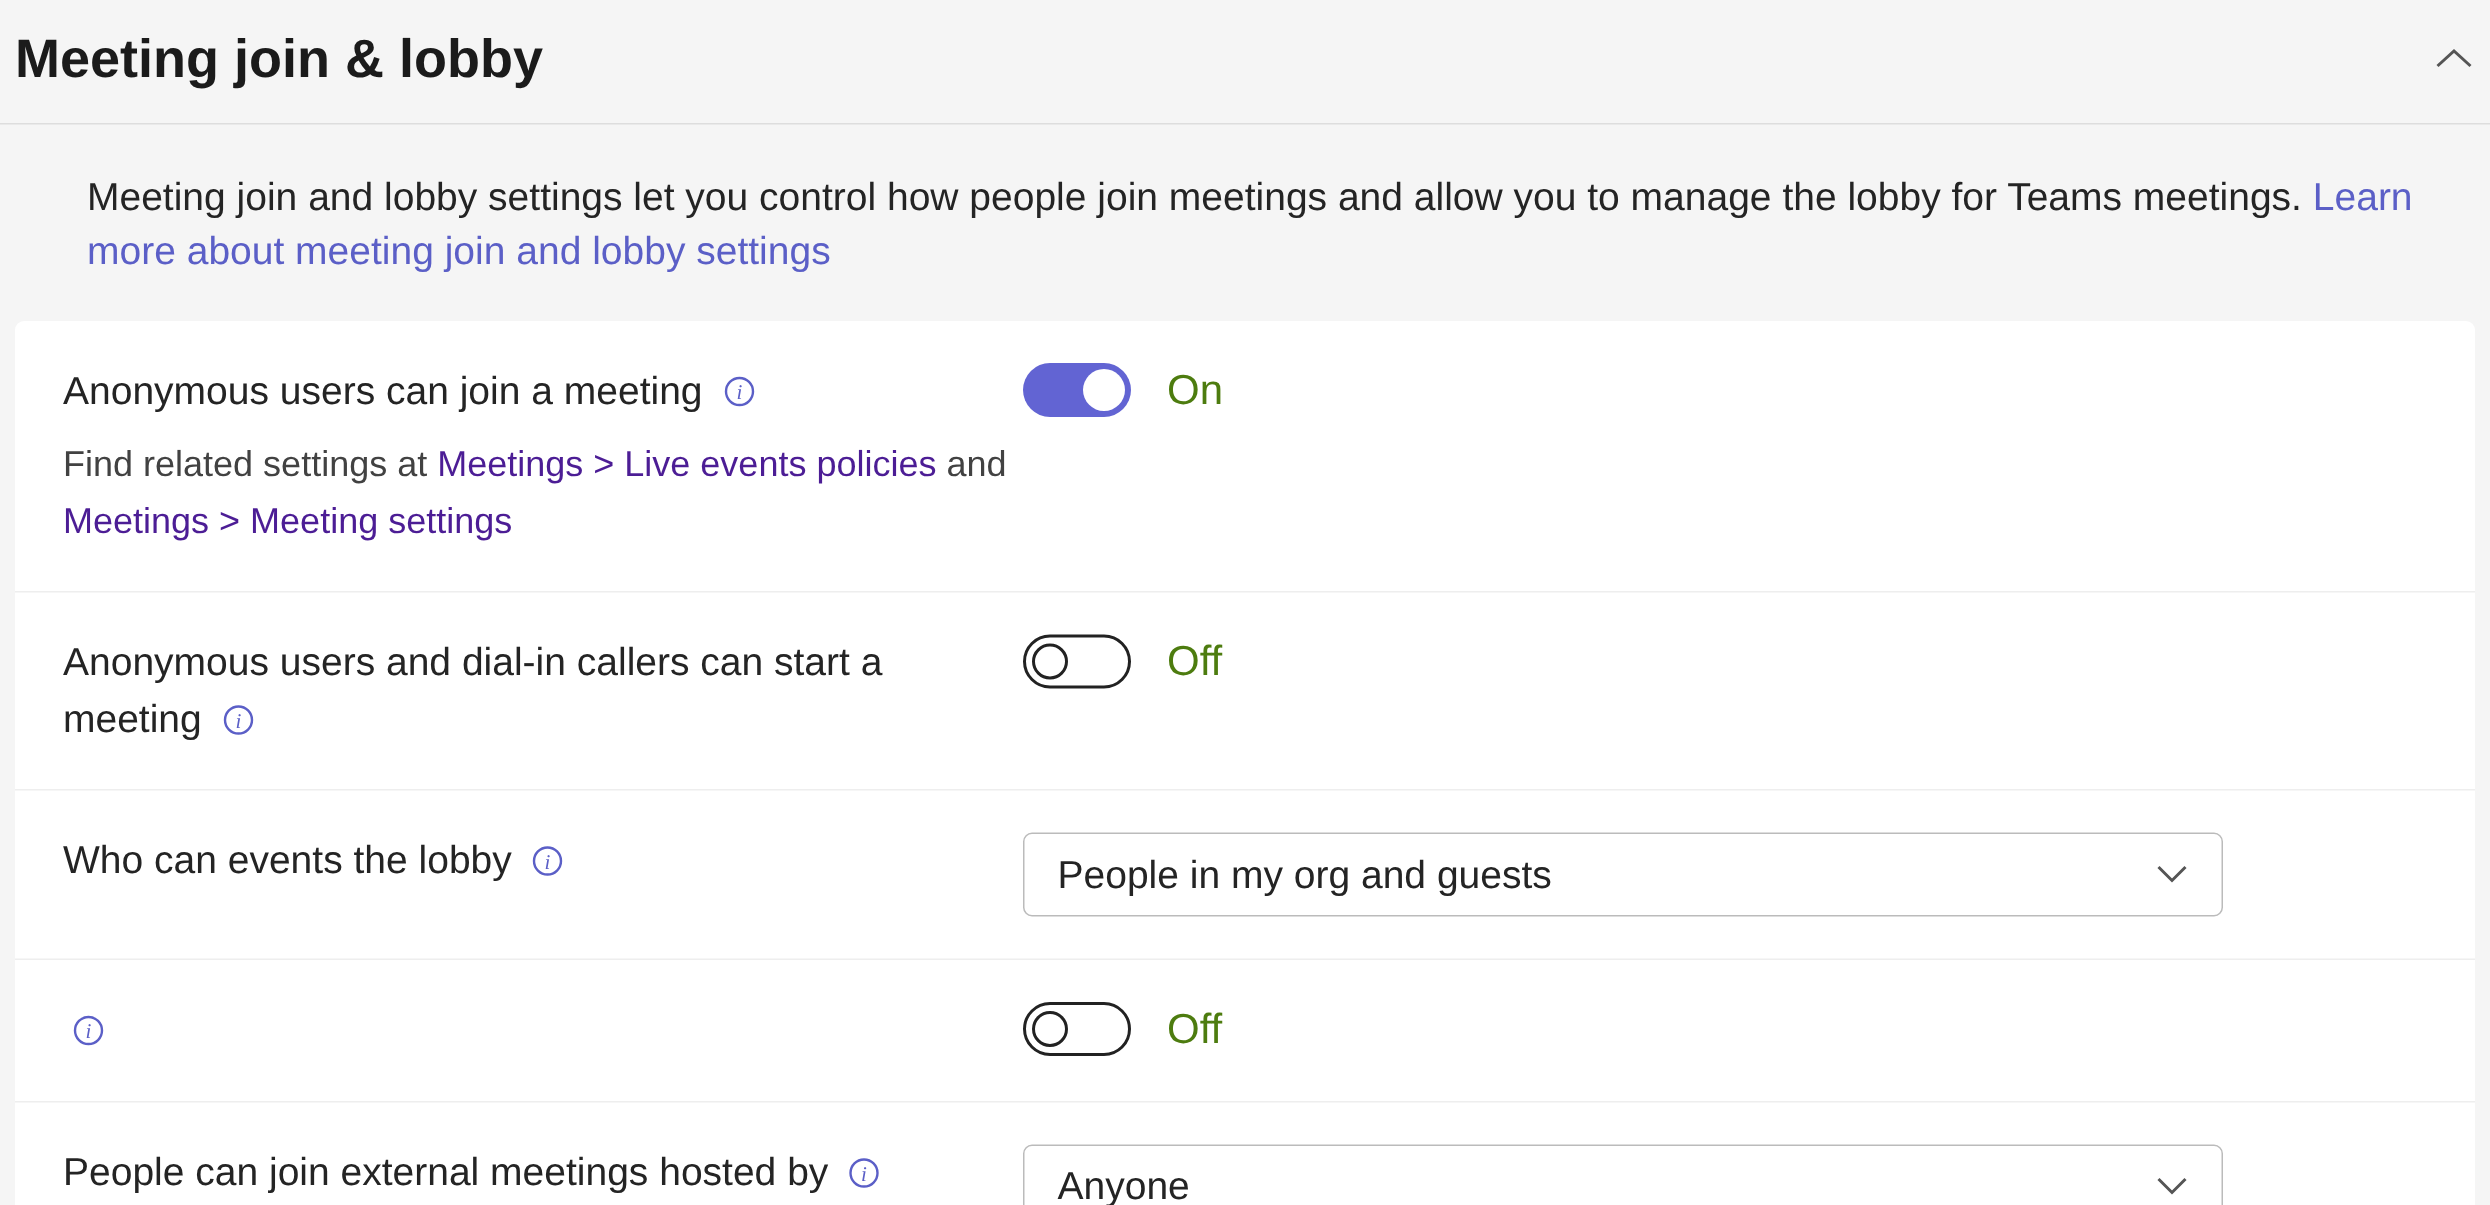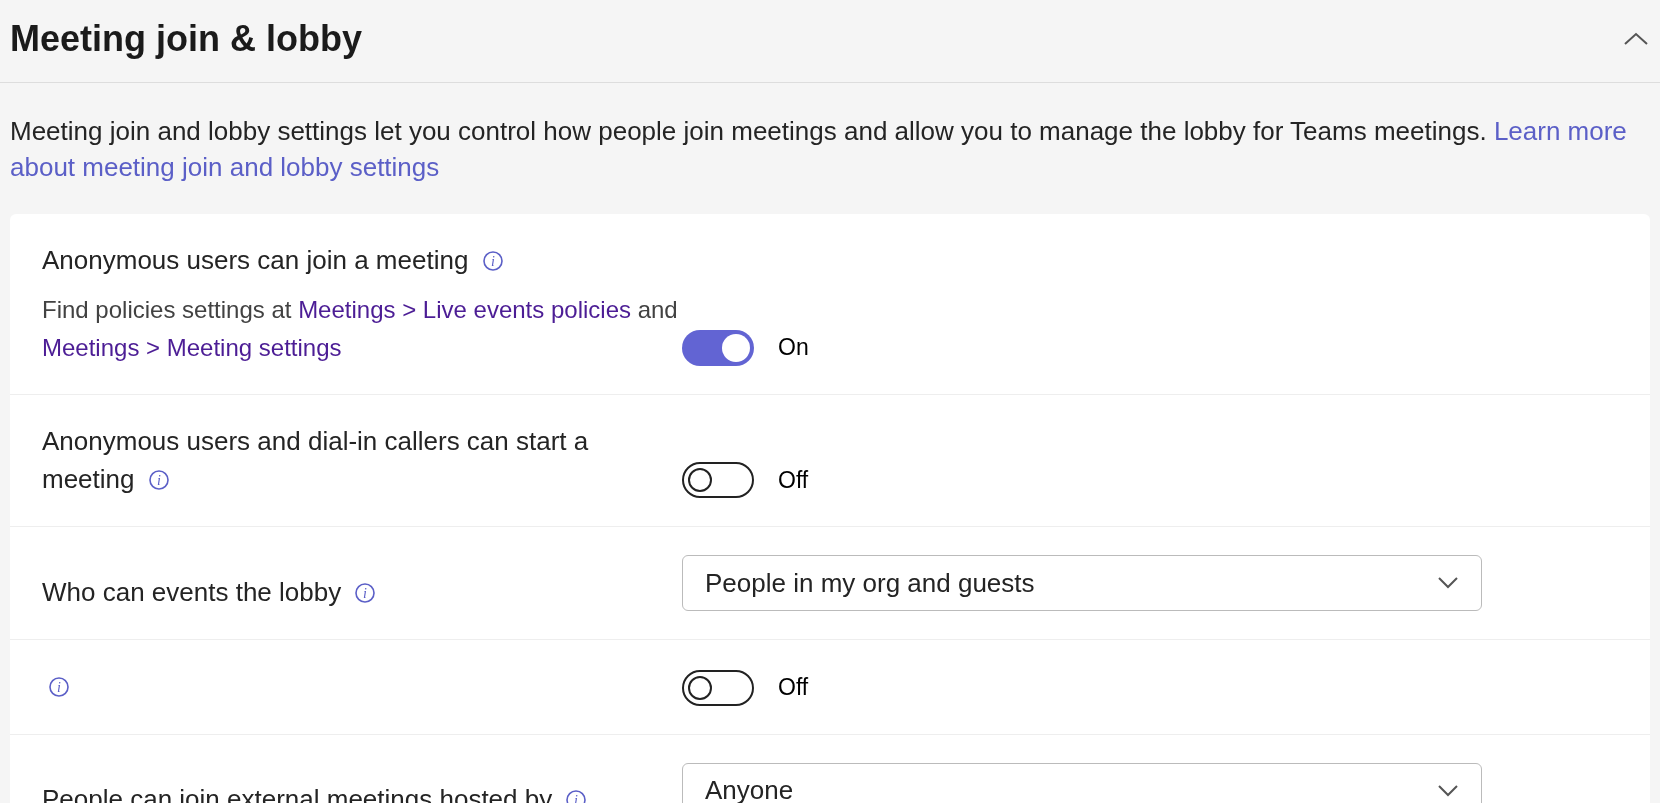--- a/index.html
+++ b/index.html
@@ -28,33 +28,34 @@
     align-items: center;
     justify-content: center;
     cursor: pointer;
   }
   .chevron-up svg { stroke: #555; }
   .section-description {
     padding: 30px 10px 28px 10px;
     font-size: 26px;
     line-height: 1.4;
     color: #242424;
+    margin-left: 48px;
   }
   .section-description a {
     color: #5b5fc7;
     text-decoration: none;
   }
   .settings-card {
     background: #fff;
     border-radius: 6px;
     margin: 0 10px;
   }
   .setting-row {
     display: flex;
-    align-items: flex-end;
+    align-items: flex-start;
     padding: 28px 32px;
     border-bottom: 1px solid #eee;
   }
   .setting-row:last-child { border-bottom: none; }
   .setting-label-col {
     width: 640px;
     flex-shrink: 0;
     font-size: 26px;
     color: #242424;
     line-height: 1.45;
@@ -108,22 +109,22 @@
   }
   .toggle.off .toggle-knob {
     width: 24px;
     height: 24px;
     border: 2px solid #222;
     background: #fff;
     left: 4px;
     top: 4px;
   }
   .toggle-text {
-    font-size: 23px;
-    color: #000000;
+    font-size: 28px;
+    color: #4d7c0f;
   }
   .dropdown {
     flex: 1;
     max-width: 800px;
     height: 56px;
     border: 1px solid #bbb;
     border-radius: 6px;
     background: #fff;
     display: flex;
     align-items: center;
@@ -157,21 +158,21 @@
   <div class="setting-row">
     <div class="setting-label-col">
       <span>Anonymous users can join a meeting</span>
       <span class="info-icon">
         <svg width="22" height="22" viewBox="0 0 22 22">
             <circle cx="11" cy="11" r="9" stroke-width="1.6"></circle>
             <text x="11" y="16" text-anchor="middle">i</text>
           </svg>
       </span>
       <div class="setting-sublabel">
-        <span>Find policies settings at </span><a href="#">Meetings &gt; Live events policies</a><span> and </span><a href="#">Meetings &gt; Meeting settings</a>
+        <span>Find related settings at </span><a href="#">Meetings &gt; Live events policies</a><span> and </span><a href="#">Meetings &gt; Meeting settings</a>
       </div>
     </div>
     <div class="setting-control-col">
       <div class="toggle on">
         <div class="toggle-knob"></div>
       </div>
       <span class="toggle-text">On</span>
     </div>
   </div>
 

